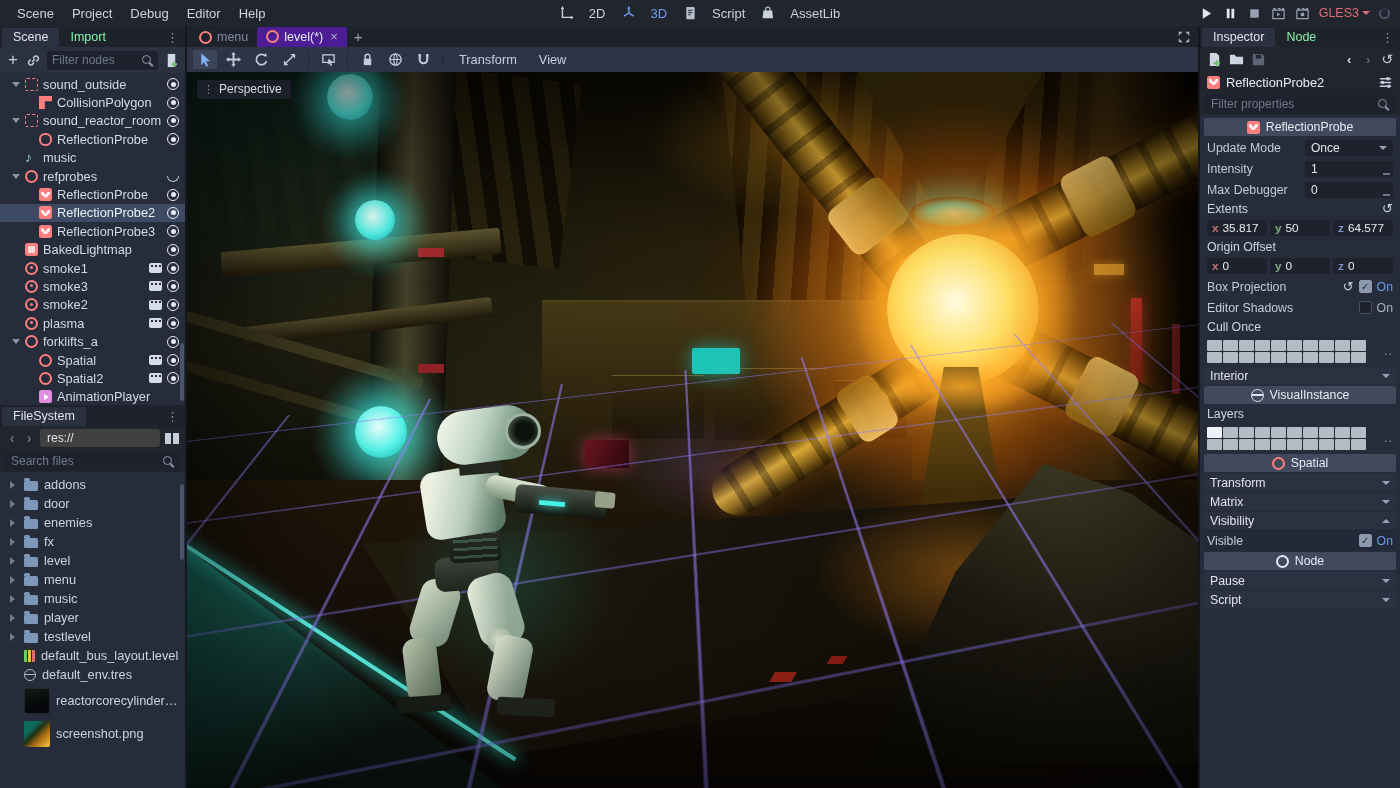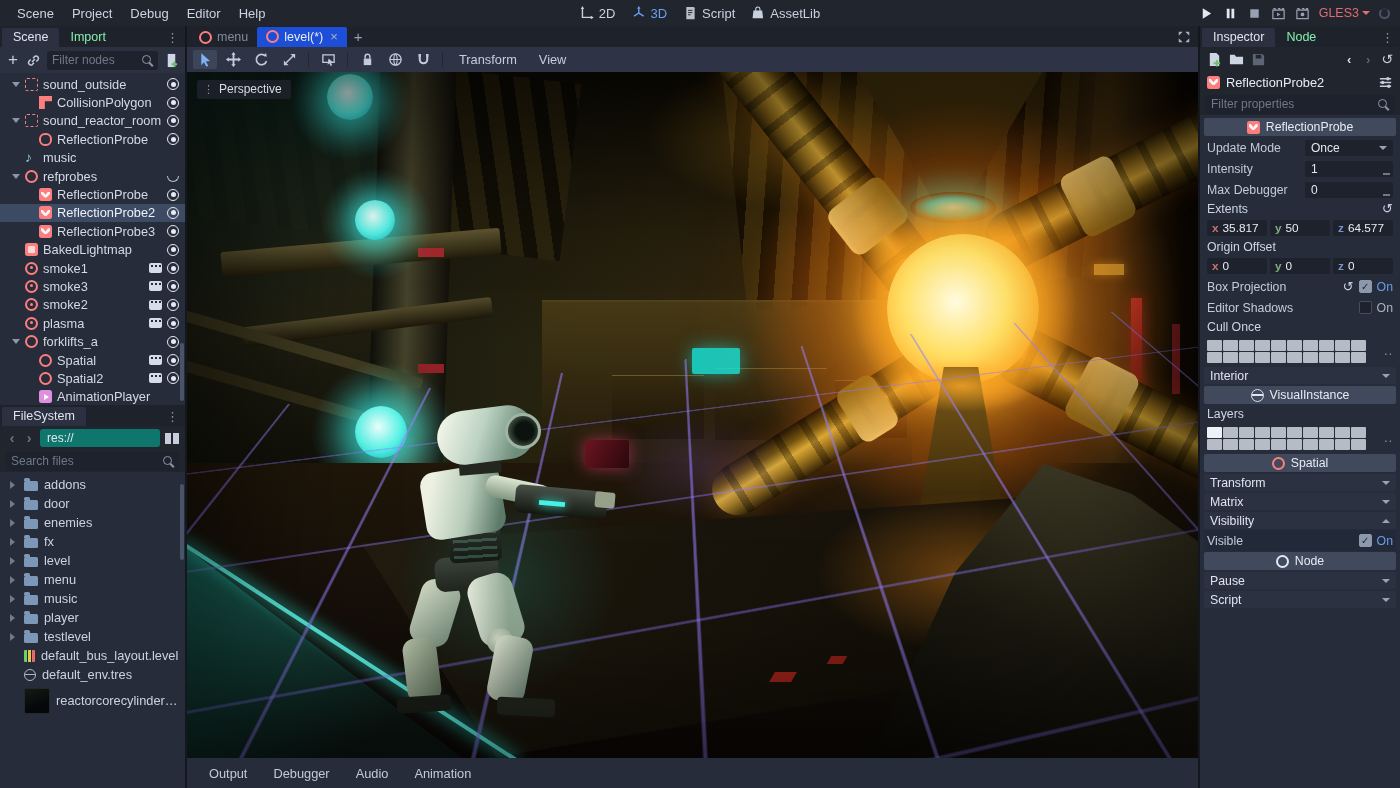--- a/index.html
+++ b/index.html
@@ -4,21 +4,21 @@
 <style>
 *{box-sizing:border-box;margin:0;padding:0}
 html,body{width:1400px;height:788px;overflow:hidden}
 body{font-family:"Liberation Sans","DejaVu Sans",sans-serif;font-size:13px;color:#cdd3e0;background:#14171d}
 .app{width:1400px;height:788px;display:flex;flex-direction:column;background:#20252e;position:relative}
 
 .topbar{height:26px;display:flex;align-items:center;padding:0 8px;background:#20252e;position:relative;flex:none}
 .menus{display:flex}
 .menu-item{padding:2px 9px;color:#ccd3e1;cursor:default}
 .workspaces{position:absolute;left:50%;transform:translateX(-50%);display:flex;gap:16px;align-items:center}
-.ws{display:flex;gap:5px;align-items:center;color:#c9d1df}
+.ws{display:flex;gap:15px;align-items:center;color:#c9d1df}
 .ws.active{color:#6d9ef0}
 .ws .icn{width:14px;height:14px;display:inline-block}
 .icn svg{width:100%;height:100%;display:block}
 .playbar{margin-left:auto;display:flex;gap:9px;align-items:center;padding-right:2px}
 .pbtn{width:15px;height:15px;color:#e2e7f0;display:inline-block}
 .pbtn.dim{color:#98a1b3}
 .gles{color:#e06c75;font-size:12.5px;display:flex;align-items:center;gap:3px}
 .chev-dn{width:0;height:0;border-left:4px solid transparent;border-right:4px solid transparent;border-top:4px solid currentColor;display:inline-block}
 .spinner{width:11px;height:11px;border:2px solid #49536a;border-top-color:#2a3040;border-radius:50%}
 
@@ -73,41 +73,41 @@
 
 .i-eye{width:12px;height:12px;border:1.5px solid #e6eaf2;border-radius:50%;position:relative;flex:none}
 .i-eye::after{content:"";position:absolute;inset:2.5px;background:#e6eaf2;border-radius:50%}
 .i-eyeclosed{width:12px;height:6px;border:1.5px solid #b9c1d0;border-top:none;border-radius:0 0 8px 8px;margin-top:5px;flex:none}
 .i-movie{width:13px;height:10px;background:#d6dce8;border-radius:2px;position:relative;flex:none}
 .i-movie::before{content:"";position:absolute;top:1.5px;left:1.5px;right:1.5px;height:2px;background:repeating-linear-gradient(90deg,#262b36 0 2px,transparent 2px 4px)}
 .vscroll{position:absolute;right:1px;width:4px;border-radius:2px;background:#4a5468}
 
 .fs-nav{height:24px;display:flex;align-items:center;gap:5px;padding:0 6px;background:#20252e;flex:none}
 .navarr{color:#6b7486;font-size:14px;font-weight:bold;width:12px;text-align:center}
-.path-well{flex:1;background:#0f766e;border-radius:3px;height:18px;display:flex;align-items:center;padding:0 7px;color:#dfe4ee;font-size:12px}
+.path-well{flex:1;background:#404040;border-radius:3px;height:18px;display:flex;align-items:center;padding:0 7px;color:#dfe4ee;font-size:12px}
 .i-grid2{width:14px;height:11px;flex:none;background:linear-gradient(90deg,#c6cedd 0 6px,transparent 6px 8px,#c6cedd 8px 14px)}
 .fs-search{height:22px;display:flex;align-items:center;padding:0 6px;background:#20252e;flex:none}
 .fs-list{flex:1;background:#262c3a;overflow:hidden;position:relative;padding-top:3px}
 .frow{height:19px;display:flex;align-items:center;gap:6px;padding:0 6px 0 10px;color:#ccd3e0;font-size:12.8px;white-space:nowrap}
 .frow.thumbrow{height:33px}
 .fexp{width:8px;flex:none;display:flex}
 .fexp .closed{width:0;height:0;border-top:4px solid transparent;border-bottom:4px solid transparent;border-left:5px solid #707a8c}
 .i-folder{width:14px;height:10px;background:#7c97b8;border-radius:1.5px;position:relative;margin-top:3px;flex:none}
 .i-folder::before{content:"";position:absolute;top:-3px;left:0;width:6px;height:3px;background:#7c97b8;border-radius:1.5px 1.5px 0 0}
 .i-bus{width:11px;height:12px;border-radius:1px;flex:none;background:linear-gradient(90deg,#6bd06b 0 3px,#20252e 3px 4px,#e8c34a 4px 7px,#20252e 7px 8px,#e06c6c 8px 11px)}
 .i-env{width:12px;height:12px;border:1.5px solid #aeb6c6;border-radius:50%;position:relative;flex:none}
 .i-env::after{content:"";position:absolute;left:0;right:0;top:42%;height:1.5px;background:#aeb6c6}
 .thumb{width:26px;height:26px;border-radius:2px;flex:none}
 .thumb-godot{background:radial-gradient(circle at 33% 48%,#fff 0 3px,transparent 3.5px),radial-gradient(circle at 67% 48%,#fff 0 3px,transparent 3.5px),linear-gradient(180deg,#4b8fc4,#2d5d8d)}
 .thumb-dark{background:linear-gradient(160deg,#141a12,#05070a 70%);border:1px solid #23282f}
 .thumb-shot{background:linear-gradient(135deg,#0d6b5e 0 28%,#243016 45%,#a66a14 65%,#ffc83e 100%)}
 
 .scene-tabs{height:21px;display:flex;align-items:flex-end;background:#1d222b;padding:0 3px;flex:none}
 .vtab{display:flex;align-items:center;gap:5px;padding:2px 9px 3px;font-size:12.5px;color:#828b9e}
-.vtab.active{background:#1d4ed8;color:#e6eaf2;border-radius:2px 2px 0 0}
+.vtab.active{background:#4c1d95;color:#e6eaf2;border-radius:2px 2px 0 0}
 .vtab .x{color:#aab2c2;font-size:13px;margin-left:2px}
 .newtab{color:#98a1b3;font-size:15px;padding:0 7px 2px}
 .expbtn{margin-left:auto;width:14px;height:14px;color:#aab2c2;margin-bottom:3px;margin-right:4px}
 .vp-toolbar{height:25px;display:flex;align-items:center;gap:4px;background:#2e3445;padding:0 6px;flex:none}
 .vpi{width:24px;height:19px;display:flex;align-items:center;justify-content:center;color:#c3cbd9;border-radius:2px}
 .vpi.sel{background:#3d4558}
 .vpi svg{width:15px;height:15px}
 .vsep{width:1px;height:15px;background:#222735;margin:0 3px}
 .vmenu{padding:2px 9px;color:#c6cedd;font-size:12.8px}
 .bottom-tabs{height:30px;display:flex;align-items:center;gap:2px;background:#262c3a;padding:0 10px;flex:none}
@@ -596,20 +596,25 @@
           <div class="frow">
             <span class="fexp"></span>
             <span class="i-env"></span>
             <span class="tlabel">default_env.tres</span>
           </div>
           <div class="frow thumbrow">
             <span class="fexp"></span>
             <span class="thumb thumb-dark"></span>
             <span class="tlabel">reactorcorecylinder_re</span>
           </div>
+          <div class="frow thumbrow">
+            <span class="fexp"></span>
+            <span class="thumb thumb-shot"></span>
+            <span class="tlabel">screenshot.png</span>
+          </div>
           <div class="vscroll" style="top: 12px; height: 76px;"></div>
         </div>
     </div>
 
     <div class="center">
       <div class="scene-tabs" id="scene-tabs">
           <div class="vtab">
             <span class="ni ni-spatial"></span>
             <span>menu</span>
           </div>
@@ -746,26 +751,20 @@
         <div class="rb rb-thighR"></div>
         <div class="rb rb-kneeR"></div>
         <div class="rb rb-shinR"></div>
         <div class="rb rb-footR"></div>
         <div class="sc sc-vig"></div>
         <div class="persp-btn">
           <span class="persp-dots">⋮</span>
           <span>Perspective</span>
         </div>
       </div>
-      <div class="bottom-tabs" id="bottom-tabs">
-          <div class="btab">Output</div>
-          <div class="btab">Debugger</div>
-          <div class="btab">Audio</div>
-          <div class="btab">Animation</div>
-        </div>
     </div>
 
     <div class="right-dock">
       <div class="ptabs" id="insp-ptabs">
           <div class="ptab active">Inspector</div>
           <div class="ptab">Node</div>
           <span class="dots">⋮</span>
         </div>
       <div class="insp-toolbar">
         <span class="tbi" id="ic-newdoc"><svg viewBox="0 0 16 16">

